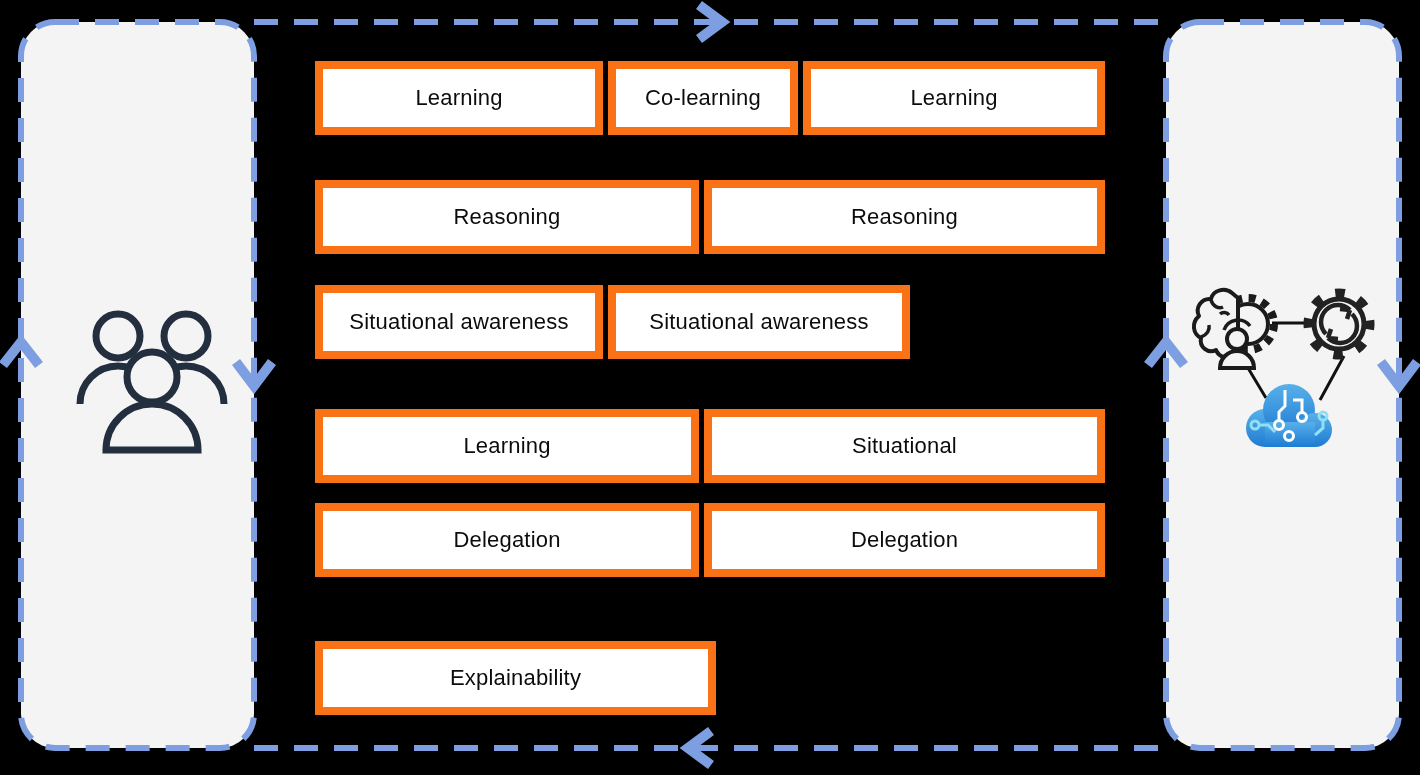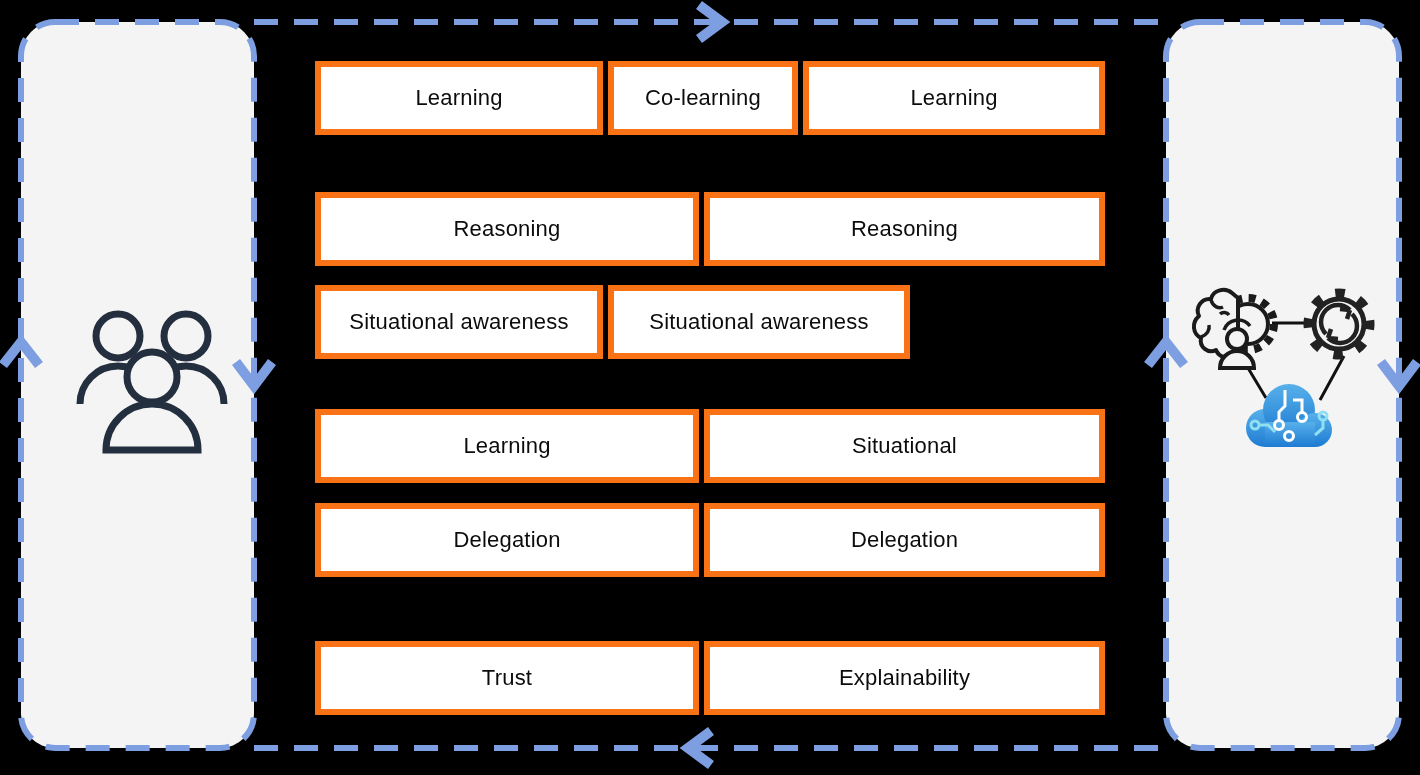--- a/index.html
+++ b/index.html
@@ -4,27 +4,27 @@
 <style>
   html,body{margin:0;padding:0;background:#000;}
   .canvas{
     position:relative;width:1420px;height:775px;background:#000;overflow:hidden;
     font-family:"Liberation Sans", sans-serif;
   }
   .scene{position:absolute;left:0;top:0;}
   .matrix{position:absolute;left:0;top:0;width:100%;height:100%;}
   .mrow{position:absolute;left:315px;width:790px;height:74px;display:flex;gap:5px;}
   .cell{
-    background:#ffffff;border:6px solid #f97316;box-sizing:border-box;
+    background:#ffffff;border:8px solid #f97316;box-sizing:border-box;
     display:flex;align-items:center;justify-content:center;
     font-size:22px;color:#0c0c0c;letter-spacing:.2px;white-space:nowrap;
   }
   .w288{width:288px}.w190{width:190px}.w302{width:302px}
   .w384{width:384px}.w401{width:401px}
-  .r1{top:61px}.r2{top:192px}.r3{top:285px}.r4{top:409px}.r5{top:503px}.r6{top:641px}
+  .r1{top:61px}.r2{top:180px}.r3{top:285px}.r4{top:409px}.r5{top:503px}.r6{top:641px}
 </style>
 </head>
 <body>
 
 <div class="canvas">
 
   <svg class="scene" width="1420" height="775" viewBox="0 0 1420 775">
     <defs>
       <linearGradient id="cg" x1="0" y1="0" x2="0" y2="1" gradientUnits="objectBoundingBox">
         <stop offset="0" stop-color="#58b0ea"></stop>
@@ -120,18 +120,17 @@
     </div>
     <div class="mrow r4">
       <div class="cell w384">Learning</div>
       <div class="cell w401">Situational</div>
     </div>
     <div class="mrow r5">
       <div class="cell w384">Delegation</div>
       <div class="cell w401">Delegation</div>
     </div>
     <div class="mrow r6">
-      <div class="cell w384">Trust</div>
       <div class="cell w401">Explainability</div>
     </div>
   </div>
 
 </div>
 
 </body></html>

